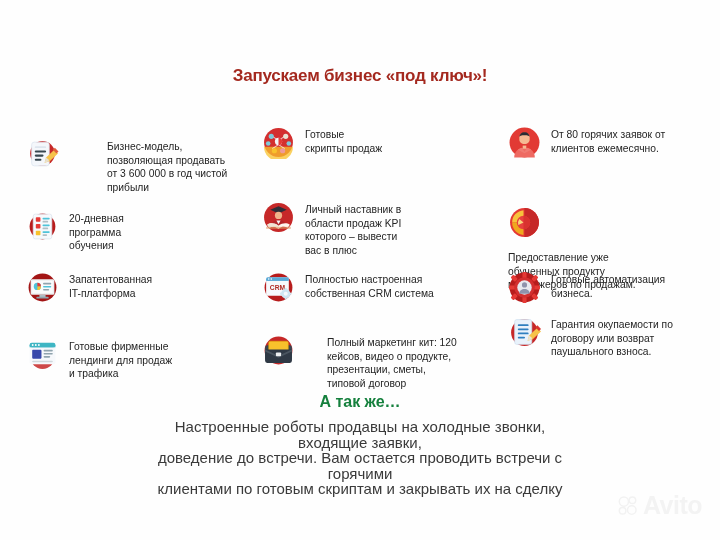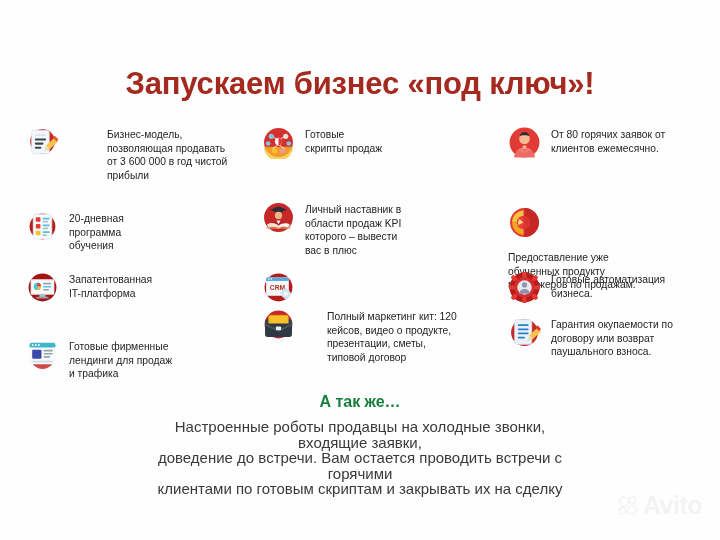--- a/index.html
+++ b/index.html
@@ -21,21 +21,21 @@
     height: 540px;
     background: #fefefe;
   }
 
   .headline {
     position: absolute;
     left: 0;
     top: 66px;
     width: 720px;
     text-align: center;
-    font-size: 31px;
+    font-size: 17px;
     font-weight: bold;
     color: #a4291f;
     letter-spacing: -0.2px;
   }
 
   .columns {
     position: absolute;
     left: 0;
     top: 126px;
     width: 720px;
@@ -115,21 +115,21 @@
 <body>
 
 <div class="page">
 
   <div class="headline">Запускаем бизнес «под ключ»!</div>
 
   <div class="columns">
 
     <div class="col col-1">
 
-      <div class="feat" style="top:0px;gap:48px;">
+      <div class="feat" style="top:12px;gap:48px;">
         <span class="ico">
           <svg viewBox="0 0 64 64">
             <path d="M8 30a24 24 0 0 1 48 0 24 24 0 0 1-48 0z" fill="#c62828"></path>
             <rect x="11" y="8" width="34" height="46" rx="5" fill="#f4f7fb"></rect>
             <rect x="11" y="8" width="34" height="46" rx="5" fill="none" stroke="#dbe4ee" stroke-width="1.5"></rect>
             <rect x="17" y="16" width="22" height="3.4" rx="1.7" fill="#dde5ee"></rect>
             <rect x="17" y="24" width="22" height="4.2" rx="2.1" fill="#37474f"></rect>
             <rect x="17" y="32" width="17" height="4.2" rx="2.1" fill="#37474f"></rect>
             <rect x="17" y="40" width="13" height="4.2" rx="2.1" fill="#37474f"></rect>
             <path d="M36 48l3-10 16-15 7 7-16 15z" fill="#f6c24a"></path>
@@ -263,23 +263,25 @@
             <circle cx="18" cy="15.5" r="1.5" fill="#ffffff"></circle>
             <text x="30" y="37" font-family="Liberation Sans, sans-serif" font-size="13" font-weight="bold" fill="#b02a22" text-anchor="middle">CRM</text>
             <circle cx="46" cy="44" r="9" fill="#cfe6f2"></circle>
             <circle cx="46" cy="44" r="4" fill="#f6f9fc"></circle>
             <rect x="44" y="33" width="4" height="4" fill="#cfe6f2"></rect>
             <rect x="44" y="51" width="4" height="4" fill="#cfe6f2"></rect>
             <rect x="35" y="42" width="4" height="4" fill="#cfe6f2"></rect>
             <rect x="53" y="42" width="4" height="4" fill="#cfe6f2"></rect>
           </svg>
         </span>
-      </div>
-
-      <div class="feat" style="top:182px;gap:32px;">
+        <span class="feat-text">Полностью настроенная
+собственная CRM система</span>
+      </div>
+
+      <div class="feat" style="top:208px;gap:32px;">
         <span class="ico">
           <svg viewBox="0 0 64 64">
             <circle cx="32" cy="32" r="27" fill="#c62828"></circle>
             <rect x="6" y="22" width="52" height="30" rx="4" fill="#3a4450"></rect>
             <rect x="13" y="14" width="38" height="26" rx="3" fill="#f8c12c"></rect>
             <rect x="13" y="14" width="38" height="26" rx="3" fill="none" stroke="#e0a800" stroke-width="1"></rect>
             <path d="M6 30h52v22a4 4 0 0 1-4 4H10a4 4 0 0 1-4-4z" fill="#2f3945"></path>
             <path d="M6 30l26 12 26-12v4L32 46 6 34z" fill="#4a5560"></path>
             <rect x="27" y="36" width="10" height="7" rx="1.5" fill="#eceff1"></rect>
           </svg>

